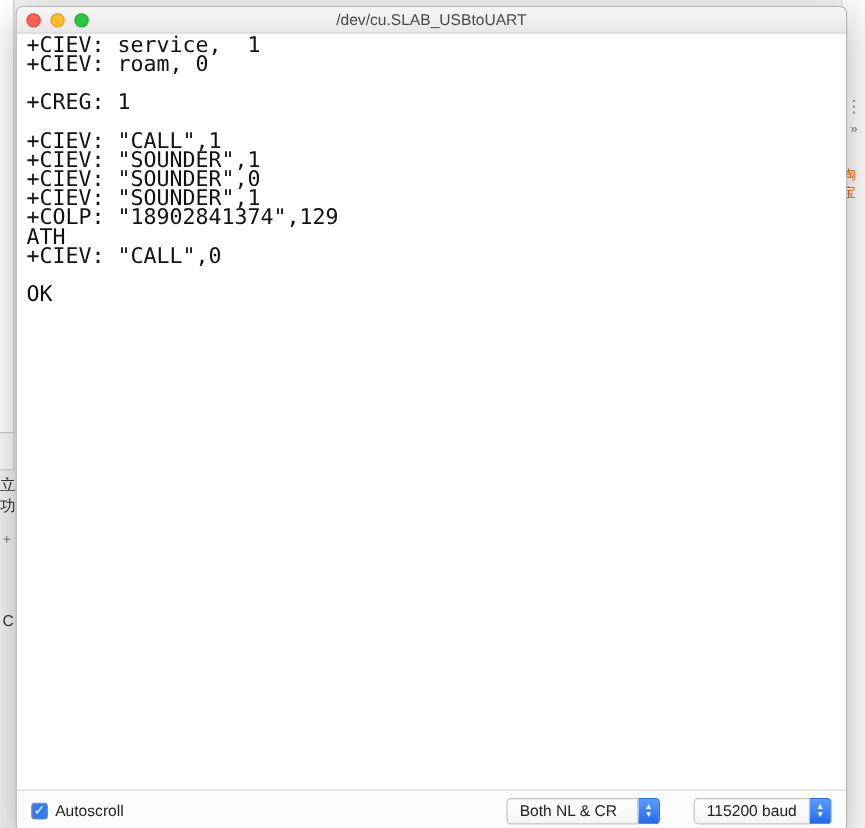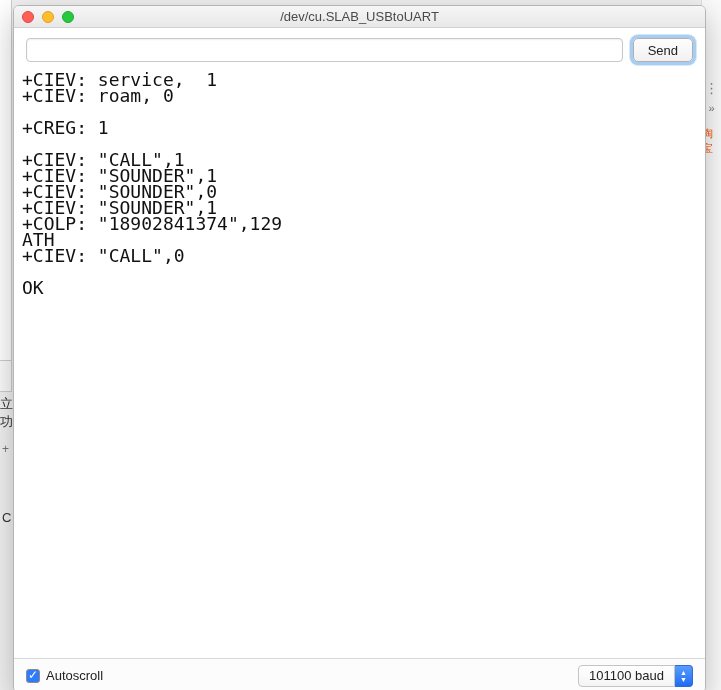--- a/index.html
+++ b/index.html
@@ -1,21 +1,21 @@
 <!DOCTYPE html>
 <html><head>
   <meta charset="utf-8">
   <style>
     * { margin:0; padding:0; box-sizing:border-box; font-family:-apple-system,BlinkMacSystemFont,"Helvetica Neue",Arial,sans-serif; }
     body { background:#f0f0f0; width:721px; height:690px; position:relative; overflow:hidden; }
 
     .backdrop-right { position:absolute; right:0; top:0; bottom:0; width:20px; background:#fafafa; border-left:1px solid #e0e0e0; display:flex; flex-direction:column; align-items:center; padding-top:80px; gap:6px; font-size:11px; color:#555; }
     .backdrop-right .dots-icon { font-size:14px; color:#888; }
     .backdrop-right .chevrons-icon { font-size:11px; color:#777; }
-    .backdrop-right .taobao-text { color:#ff5000; font-size:11px; margin-top:6px; }
+    .backdrop-right .taobao-text { color:#ff5000; font-size:11px; margin-top:18px; }
 
     .backdrop-left-top { position:absolute; left:0; top:0; width:12px; height:360px; border-right:1px solid #ccc; background:#fff; }
     .backdrop-left-box1 { position:absolute; left:0; top:360px; width:12px; height:32px; border:1px solid #ccc; border-left:none; background:#fafafa; }
     .backdrop-left-chars { position:absolute; left:0; top:395px; font-size:13px; line-height:18px; color:#333; font-family:"PingFang SC",sans-serif; }
     .backdrop-left-plus { position:absolute; left:2px; top:442px; font-size:12px; color:#777; }
     .backdrop-left-c { position:absolute; left:2px; top:510px; font-size:13px; color:#333; }
 
     .window { position:absolute; left:13px; top:5px; width:693px; height:688px; background:#fff; border:1px solid #b5b5b5; border-radius:6px; box-shadow:0 10px 30px rgba(0,0,0,0.25); display:flex; flex-direction:column; overflow:hidden; }
 
     .titlebar { height:22px; background:linear-gradient(#f6f6f6,#e8e8e8); border-bottom:1px solid #d0d0d0; display:flex; align-items:center; padding:0 8px; position:relative; }
@@ -60,24 +60,20 @@
 <div class="window">
   <div class="titlebar">
     <div class="traffic-lights">
       <div class="tl close"></div>
       <div class="tl min"></div>
       <div class="tl zoom"></div>
     </div>
     <div class="title-text">/dev/cu.SLAB_USBtoUART</div>
   </div>
 
-  <div class="send-row">
-    <input class="cmd-input" type="text" placeholder="" value="" style="">
-    <button class="send-btn">Send</button>
-  </div>
 
   <div class="console">+CIEV: service,  1
 +CIEV: roam, 0
 
 +CREG: 1
 
 +CIEV: "CALL",1
 +CIEV: "SOUNDER",1
 +CIEV: "SOUNDER",0
 +CIEV: "SOUNDER",1
@@ -88,22 +84,29 @@
 OK
 </div>
 
   <div class="footer">
     <label class="autoscroll-wrap">
       <input type="checkbox" class="chk" checked="" style="">
       <span>Autoscroll</span>
     </label>
     <div class="spacer"></div>
 
+    <div class="mac-select">
+      <div class="select-body">Both NL &amp; CR</div>
+      <div class="select-arrows">
+        <span>▲</span>
+          <span>▼</span>
+      </div>
+    </div>
 
     <div class="mac-select baud">
-      <div class="select-body">101100 baud</div>
+      <div class="select-body">115200 baud</div>
       <div class="select-arrows">
         <span>▲</span>
           <span>▼</span>
       </div>
     </div>
   </div>
 </div>
 
 </body></html>

